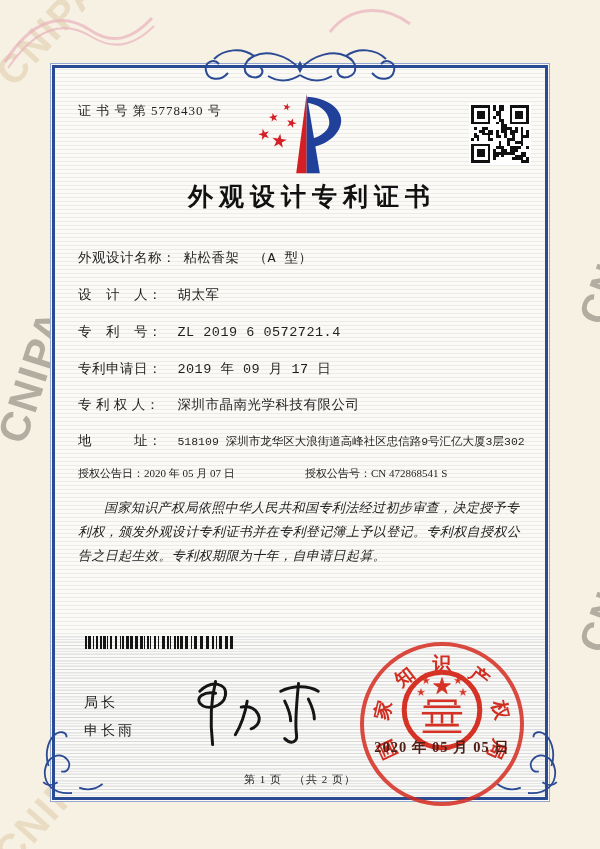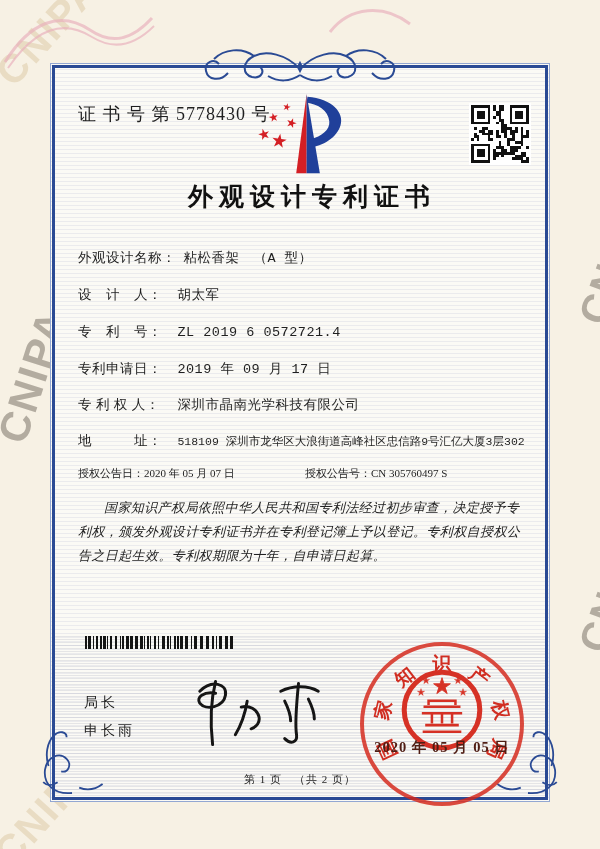--- a/index.html
+++ b/index.html
@@ -25,21 +25,21 @@
   }
   .frame .wave-strong{
     position:absolute; left:3px; right:3px; bottom:3px; height:165px;
     background-image:repeating-linear-gradient(0deg, rgba(140,145,170,.20) 0 1px, transparent 1px 3px);
   }
   .frame .line-outer{position:absolute; inset:0; border:1px solid #93a7d2;}
   .frame .line-inner{position:absolute; inset:2px; border:3px solid #2a4a94;}
   .ornament{position:absolute; pointer-events:none;}
   .deco-pink{position:absolute; pointer-events:none; opacity:.65;}
   
-  .cert-no{position:absolute; left:78px; top:102px; font-size:18px; letter-spacing:1px;}
+  .cert-no{position:absolute; left:78px; top:102px; font-size:13px; letter-spacing:1px;}
   .logo{position:absolute; left:250px; top:92px;}
   .qr{position:absolute; left:469px; top:103px; width:62px; height:62px; background:#fff; padding:2px; box-sizing:border-box;}
   .title{
     position:absolute; left:0; top:180px; width:100%; margin:0; text-align:center;
     font-family:"Liberation Sans","DejaVu Sans",sans-serif;
     font-size:25px; font-weight:bold; letter-spacing:6px; color:#111;padding-left:12px;
   }
   
   .row{position:absolute; left:78px; font-size:13.5px; white-space:nowrap;}
   .row .lbl{display:inline-block; min-width:92px; letter-spacing:.5px;}
@@ -312,21 +312,21 @@
   </div>
   <div class="row" style="top:432px">
     <span class="lbl">地　　　址：</span>
     <span class="val small">518109 深圳市龙华区大浪街道高峰社区忠信路9号汇亿大厦3层302</span>
   </div>
 
   <div class="grant-pair" style="left:78px;top:466px">
     <span>授权公告日：</span><span>2020 年 05 月 07 日</span>
   </div>
   <div class="grant-pair" style="left:305px;top:466px">
-    <span>授权公告号：</span><span>CN 305760497 S</span>
+    <span>授权公告号：</span><span>CN 472868541 S</span>
   </div>
 
   <div class="body-text">
     <p>国家知识产权局依照中华人民共和国专利法经过初步审查，决定授予专利权，颁发外观设计专利证书并在专利登记簿上予以登记。专利权自授权公告之日起生效。专利权期限为十年，自申请日起算。</p>
   </div>
 
   <div class="barcode" id="barcode"><span class="bar" style="width: 1.5px; margin-right: 1px;"></span><span class="bar" style="width: 3px; margin-right: 2px;"></span><span class="bar" style="width: 1.5px; margin-right: 2px;"></span><span class="bar" style="width: 1.5px; margin-right: 2px;"></span><span class="bar" style="width: 2px; margin-right: 1px;"></span><span class="bar" style="width: 3px; margin-right: 1px;"></span><span class="bar" style="width: 1.5px; margin-right: 2px;"></span><span class="bar" style="width: 2px; margin-right: 3px;"></span><span class="bar" style="width: 1.5px; margin-right: 3px;"></span><span class="bar" style="width: 1.5px; margin-right: 1px;"></span><span class="bar" style="width: 1.5px; margin-right: 2px;"></span><span class="bar" style="width: 3px; margin-right: 1px;"></span><span class="bar" style="width: 3px; margin-right: 2px;"></span><span class="bar" style="width: 3px; margin-right: 2px;"></span><span class="bar" style="width: 3px; margin-right: 1px;"></span><span class="bar" style="width: 1.5px; margin-right: 2px;"></span><span class="bar" style="width: 1.5px; margin-right: 1px;"></span><span class="bar" style="width: 1.5px; margin-right: 3px;"></span><span class="bar" style="width: 1.5px; margin-right: 2px;"></span><span class="bar" style="width: 1.5px; margin-right: 3px;"></span><span class="bar" style="width: 3px; margin-right: 2px;"></span><span class="bar" style="width: 1.5px; margin-right: 1px;"></span><span class="bar" style="width: 1.5px; margin-right: 3px;"></span><span class="bar" style="width: 1.5px; margin-right: 1px;"></span><span class="bar" style="width: 2px; margin-right: 1px;"></span><span class="bar" style="width: 3px; margin-right: 2px;"></span><span class="bar" style="width: 3px; margin-right: 3px;"></span><span class="bar" style="width: 1.5px; margin-right: 2px;"></span><span class="bar" style="width: 3px; margin-right: 3px;"></span><span class="bar" style="width: 3px; margin-right: 3px;"></span><span class="bar" style="width: 3px; margin-right: 3px;"></span><span class="bar" style="width: 1.5px; margin-right: 2px;"></span><span class="bar" style="width: 1.5px; margin-right: 2px;"></span><span class="bar" style="width: 3px; margin-right: 3px;"></span><span class="bar" style="width: 3px; margin-right: 2px;"></span><span class="bar" style="width: 3px; margin-right: 2px;"></span></div>
 
   <div class="sig-title">局长</div>
   <div class="sig-name">申长雨</div>

